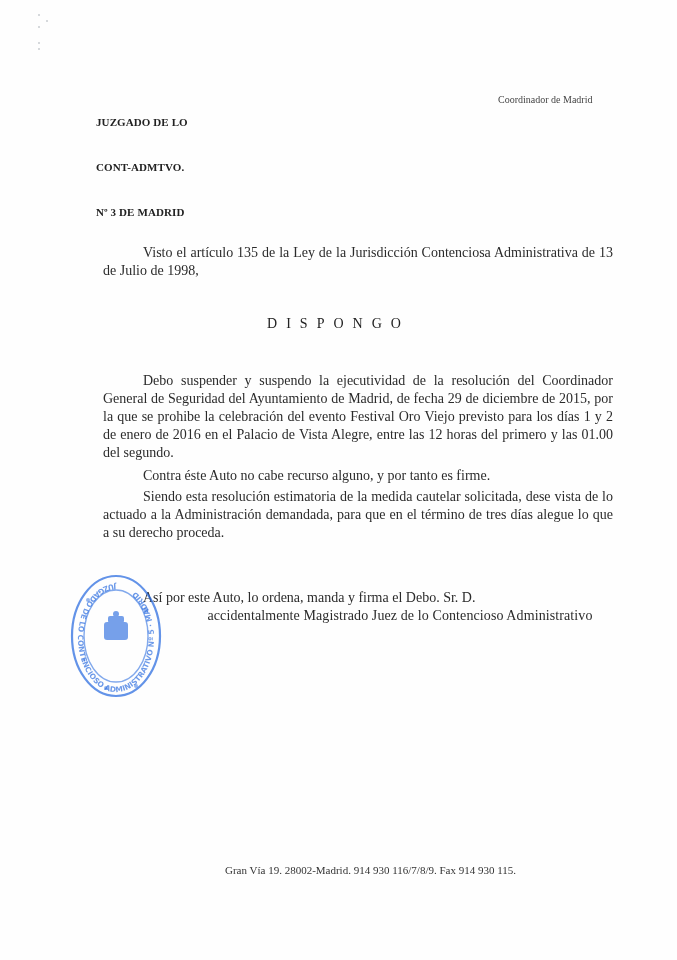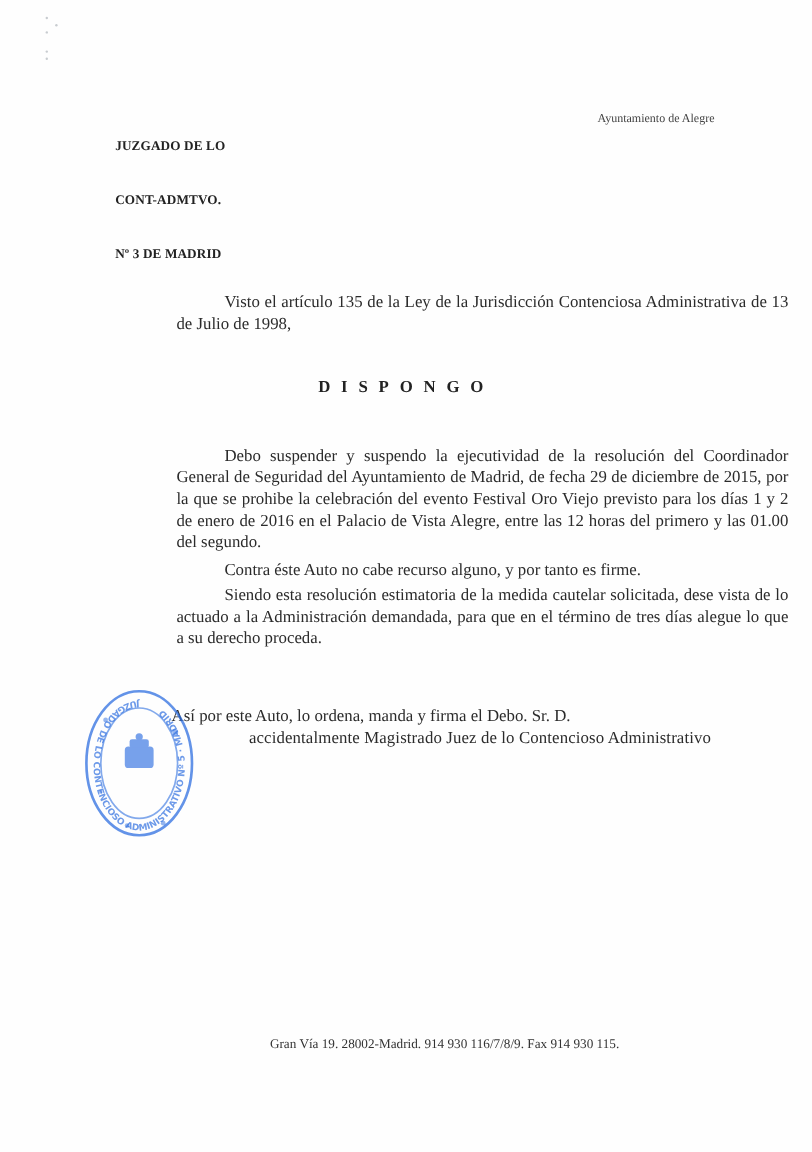--- a/index.html
+++ b/index.html
@@ -52,32 +52,31 @@
       white-space: nowrap;
     }
     .body-text {
       position: absolute;
       left: 103px;
       width: 510px;
       font-size: 14px;
       line-height: 18px;
       color: #2b2b2b;
       text-align: justify;
-      margin-left: 44px;
     }
     .body-text .indent { text-indent: 40px; }
     .p1 { top: 244px; }
     .title {
       position: absolute;
       left: 0;
       width: 677px;
       top: 316px;
       text-align: center;
       font-size: 14px;
-      font-weight: bold;
+      font-weight: normal;
       letter-spacing: 9px;
       color: #222;
     }
     .p2 { top: 372px; }
     .p3 { top: 467px; }
     .p4 { top: 488px; }
     .p5 {
       position: absolute;
       left: 103px;
       top: 589px;
@@ -121,21 +120,21 @@
     <span style="left:10px;top:30px"></span>
     <span style="left:10px;top:36px"></span>
   </div>
 
   <div class="court-header">
     <div>JUZGADO DE LO</div>
     <div>CONT-ADMTVO.</div>
     <div>Nº 3 DE MADRID</div>
   </div>
 
-  <div class="org-header">Ayuntamiento de Alegre</div>
+  <div class="org-header">Coordinador de Madrid</div>
 
   <div class="body-text p1">
     <p class="indent" style="margin:0">Visto el artículo 135 de la Ley de la Jurisdicción Contenciosa Administrativa de 13 de Julio de 1998,</p>
   </div>
 
   <div class="title">DISPONGO</div>
 
   <div class="body-text p2">
     <p class="indent" style="margin:0">Debo suspender y suspendo la ejecutividad de la resolución del Coordinador General de Seguridad del Ayuntamiento de Madrid, de fecha 29 de diciembre de 2015, por la que se prohibe la celebración del evento Festival Oro Viejo previsto para los días 1 y 2 de enero de 2016 en el Palacio de Vista Alegre, entre las 12 horas del primero y las 01.00 del segundo.</p>
   </div>

